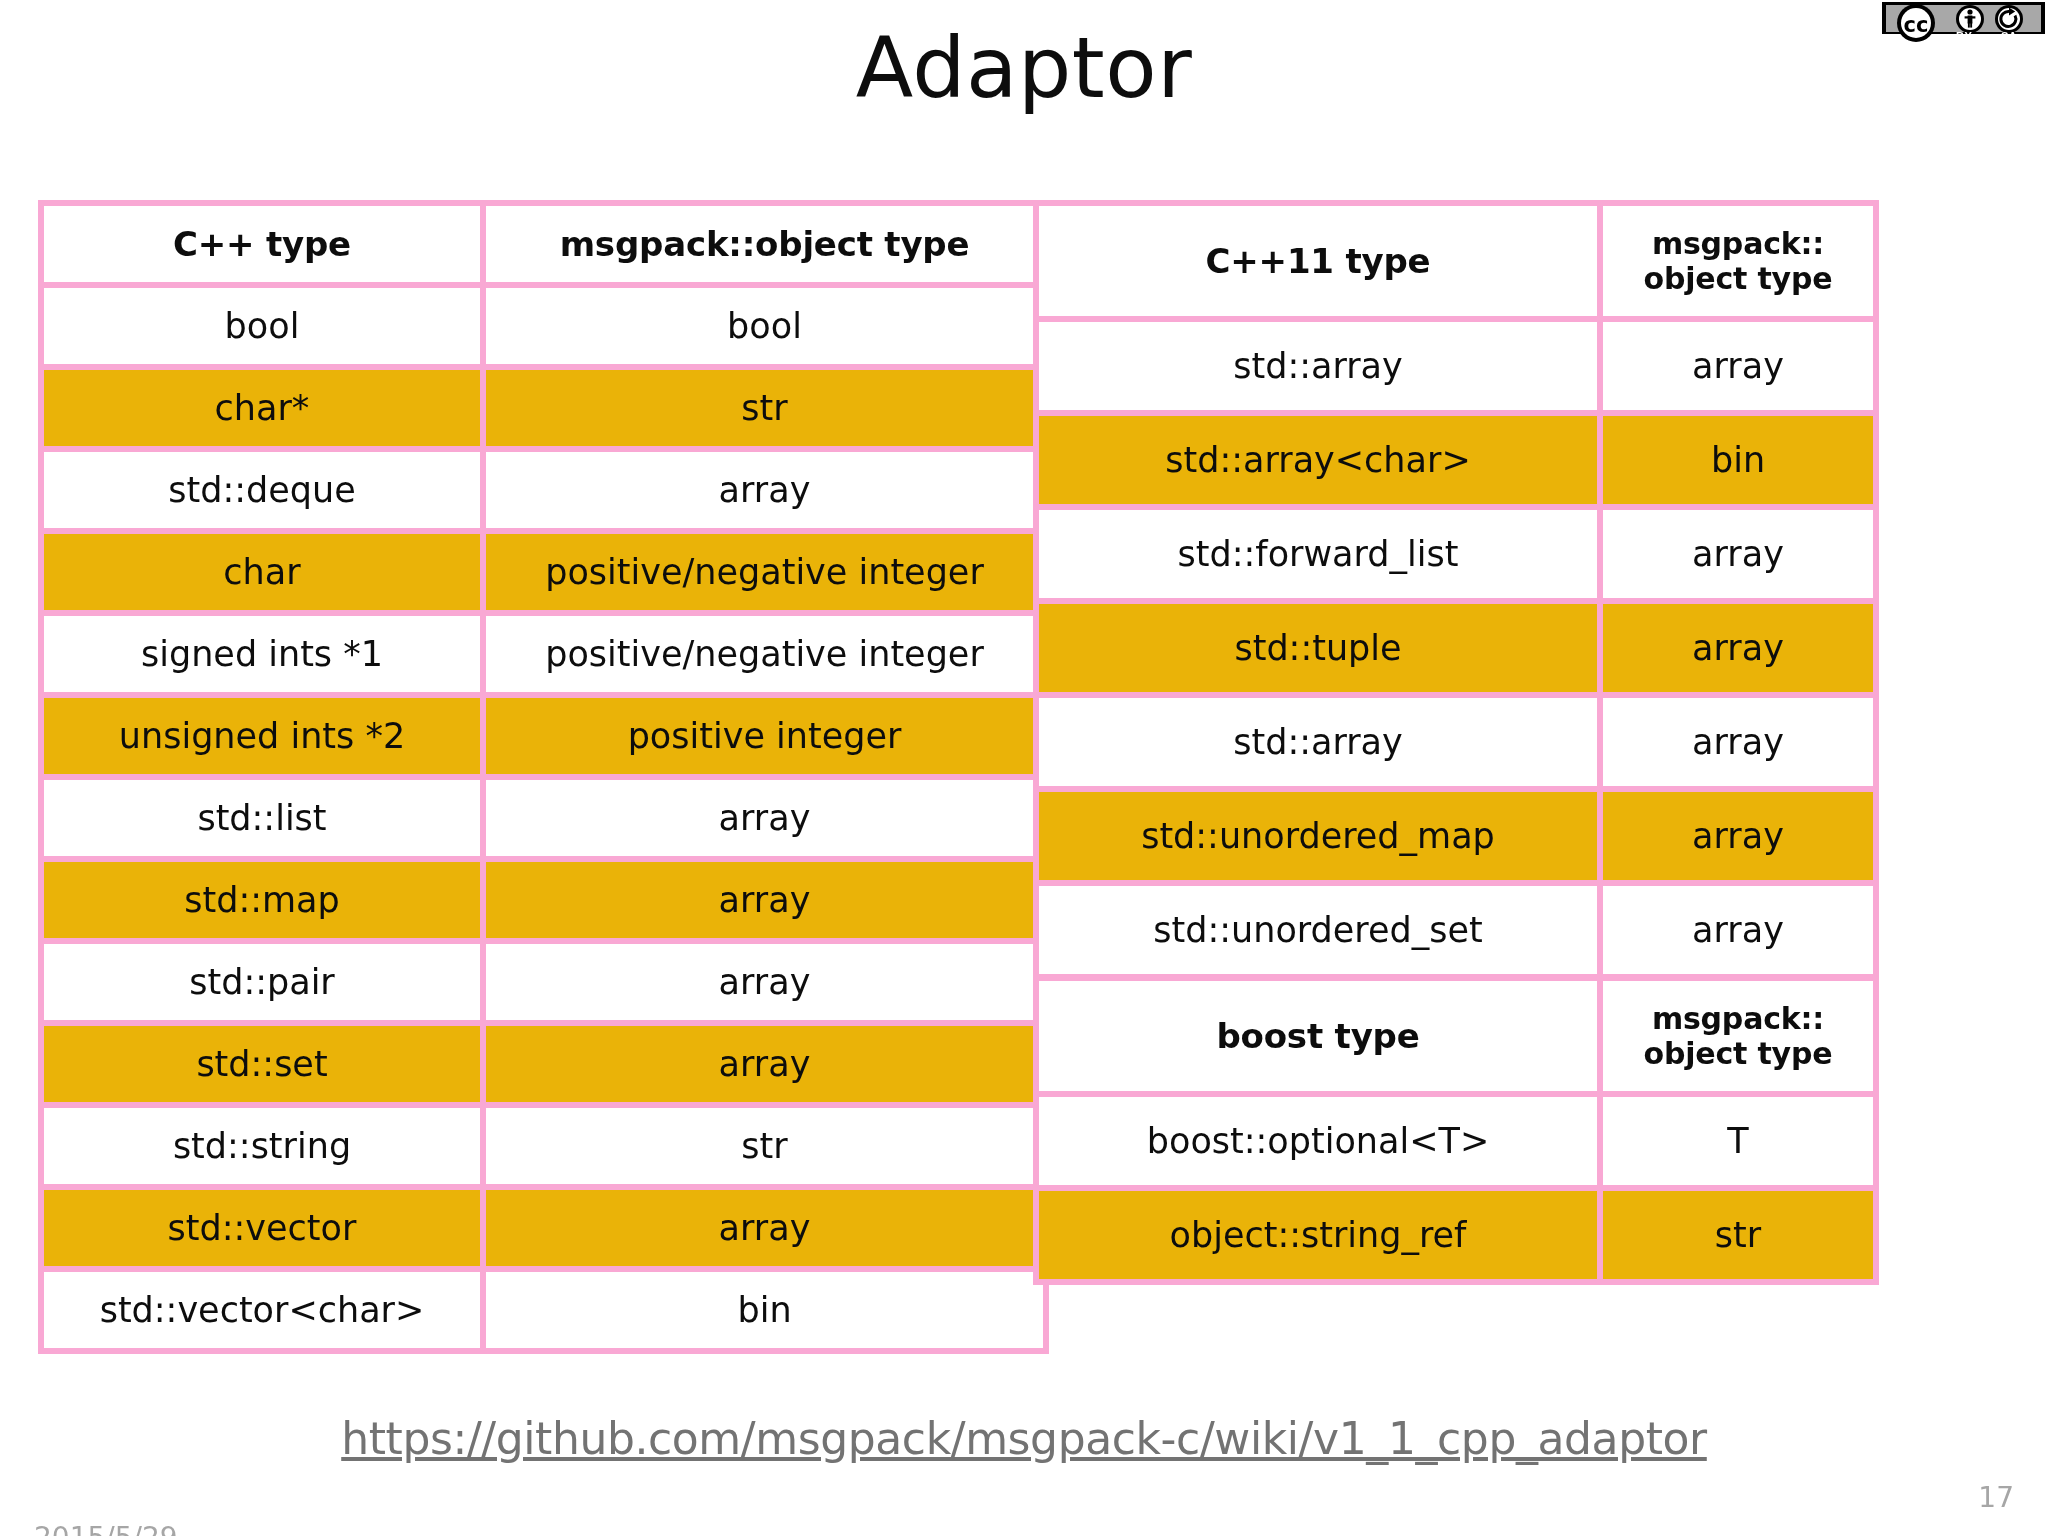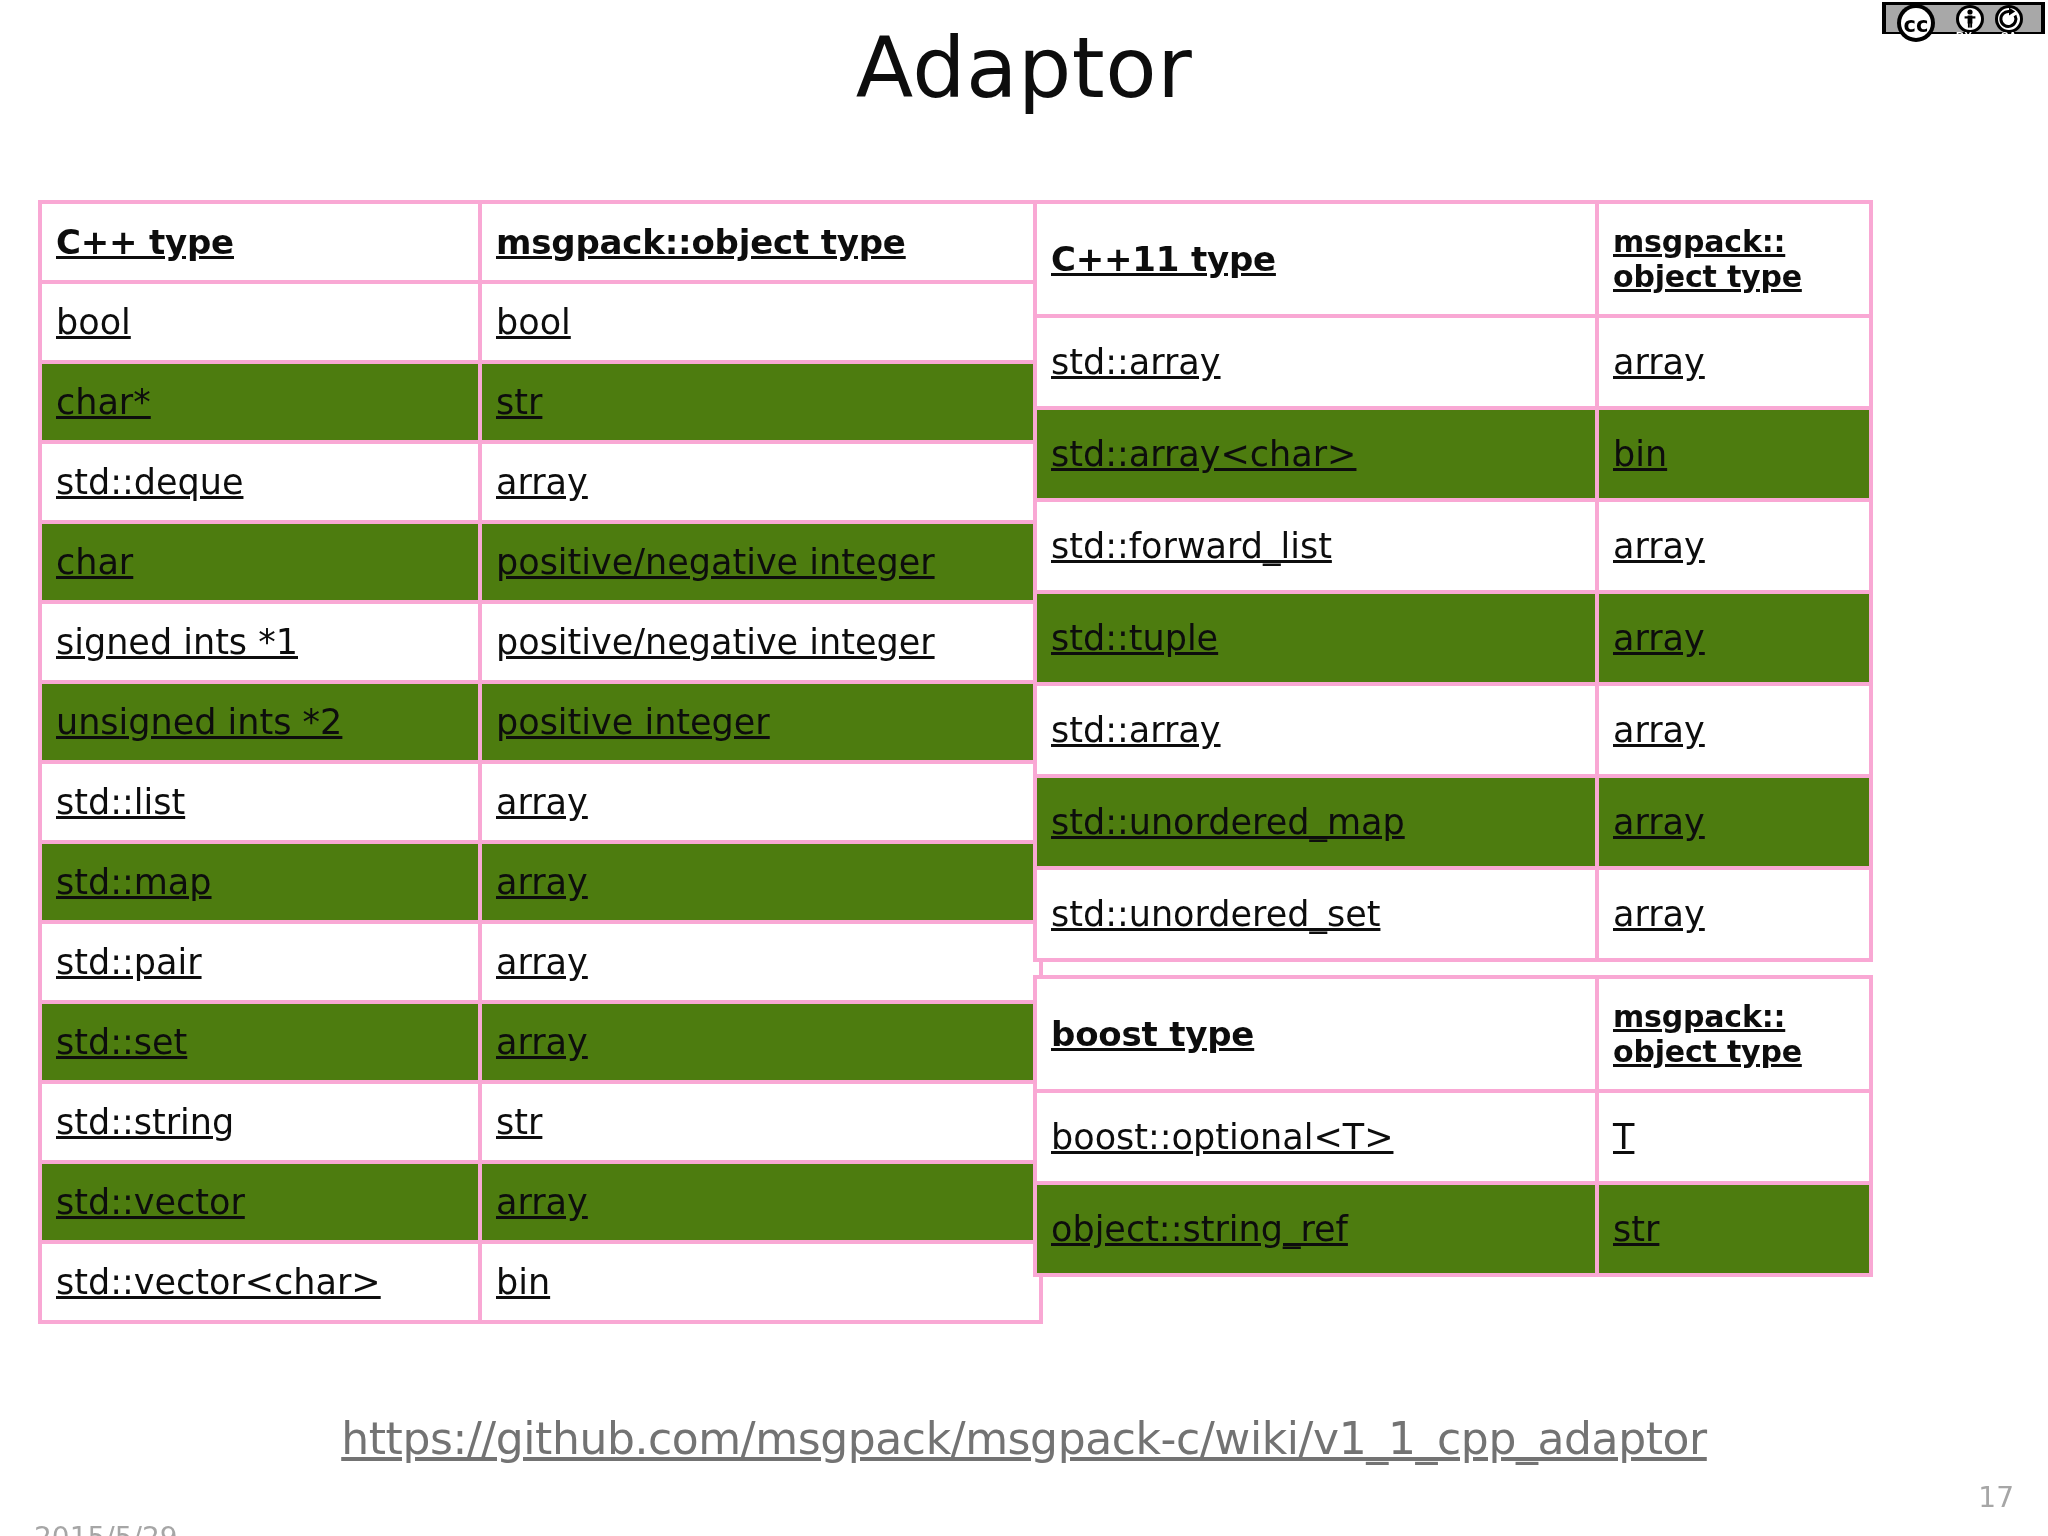--- a/index.html
+++ b/index.html
@@ -69,38 +69,37 @@
   }
 
   
   .tbl {
     position: absolute;
     border-collapse: collapse;
     table-layout: fixed;
     background: #ffffff;
   }
   .tbl td, .tbl th {
-    border: 4px solid #f9a8d4;
+    border: 6px solid #f9a8d4;
     padding: 0 14px;
-    text-align: left;
+    text-align: center;
     vertical-align: middle;
     font-weight: 400;
     font-size: 35px;
     color: #0d0d0d;
     white-space: nowrap;
     font-family: "DejaVu Sans", sans-serif;
     overflow: hidden;
-    text-decoration: underline;
   }
   .tbl .hdr td {
     font-weight: bold;
     font-size: 34px;
     letter-spacing: -0.2px;
   }
-  .tbl tr.alt td { background: #4d7c0f; }
+  .tbl tr.alt td { background: #eab308; }
 
   
   #tbl-cpp { left: 38px; top: 200px; width: 937px; }
   #tbl-cpp td { height: 76px; }
   #tbl-cpp tr.hdr td { height: 76px; }
   #tbl-cpp .c0 { width: 408px; }
   #tbl-cpp .c1 { width: 529px; }
 
   
   #tbl-cpp11 { left: 1033px; top: 200px; width: 772px; }

